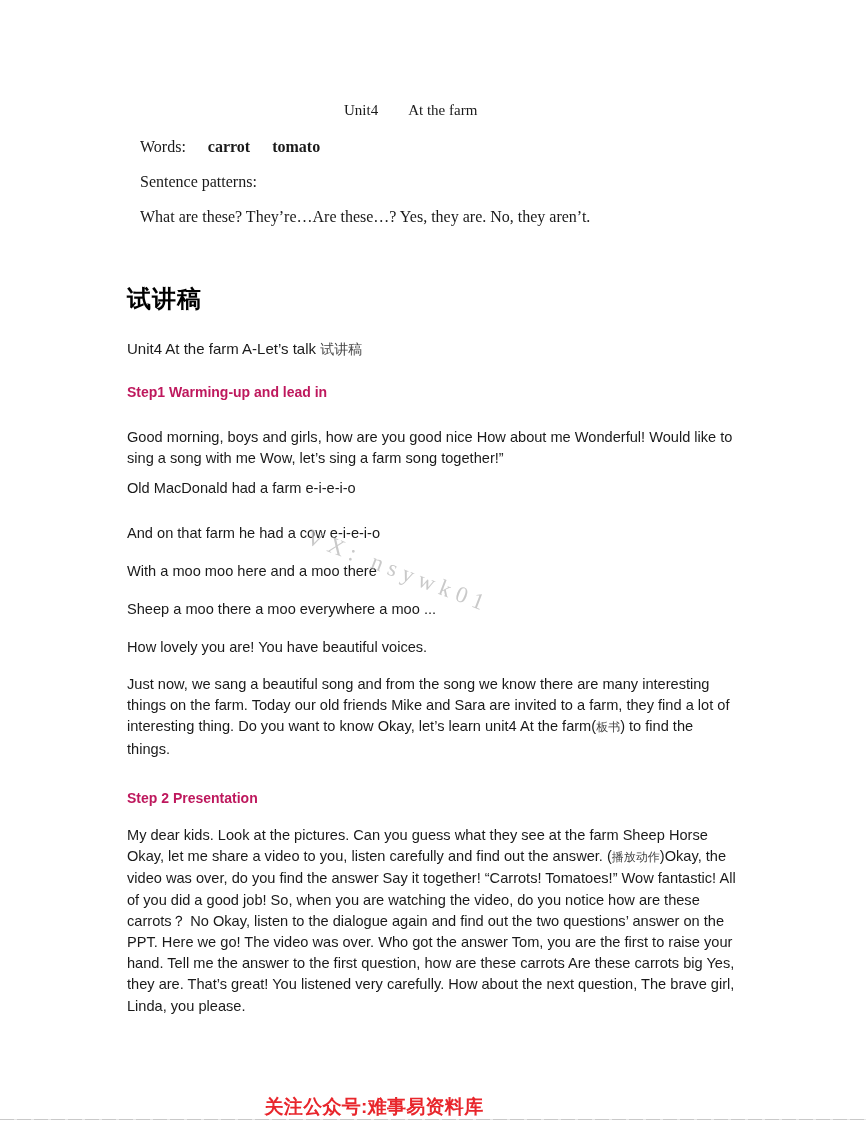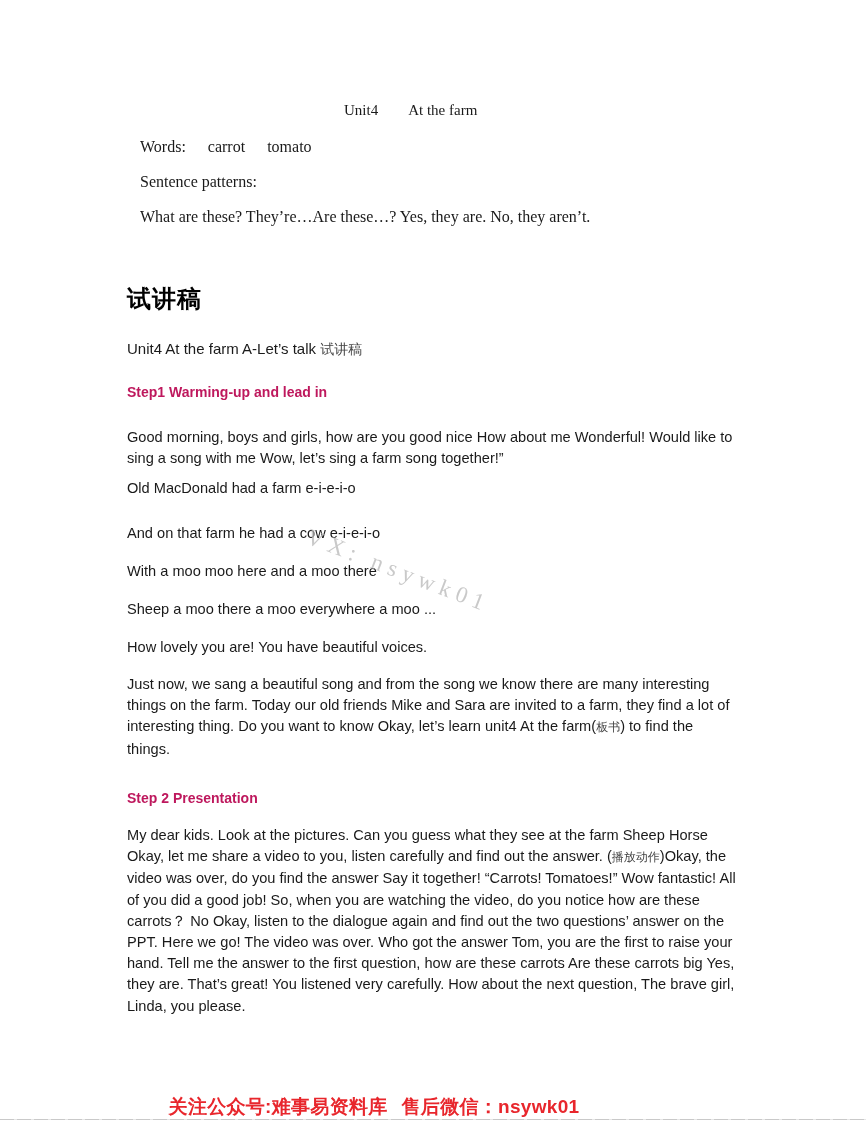--- a/index.html
+++ b/index.html
@@ -38,21 +38,21 @@
       white-space: nowrap;
     }
     .unit-title .gap { display: inline-block; width: 30px; }
     .words-line {
       position: absolute;
       left: 0;
       top: 38px;
       font-size: 16px;
       white-space: nowrap;
     }
-    .words-line .w { margin-left: 18px; }
+    .words-line .w { margin-left: 18px; font-weight: bold; }
     .patterns-label {
       position: absolute;
       left: 0;
       top: 73px;
       font-size: 16px;
       white-space: nowrap;
     }
     .patterns-line {
       position: absolute;
       left: 0;
@@ -193,16 +193,15 @@
 
     <div class="para" style="top:825px;">
       <span>My dear kids. Look at the pictures. Can you guess what they see at the farm Sheep Horse Okay, let me share a video to you, listen carefully and find out the answer. (</span><span class="cn-inline">播放动作</span><span>)Okay, the video was over, do you find the answer Say it together! “Carrots! Tomatoes!” Wow fantastic! All of you did a good job! So, when you are watching the video, do you notice how are these carrots？ No Okay, listen to the dialogue again and find out the two questions’ answer on the PPT. Here we go! The video was over. Who got the answer Tom, you are the first to raise your hand. Tell me the answer to the first question, how are these carrots Are these carrots big Yes, they are. That’s great! You listened very carefully. How about the next question, The brave girl, Linda, you please.</span>
     </div>
   </div>
 
   <div class="watermark">VX: nsywk01</div>
 
   <div class="footer-banner">
     <span class="seg">关注公众号:难事易资料库</span>
-    <span class="seg">售后微信：nsywk01</span>
   </div>
   <div class="footer-rule"></div>
 </div>
 
 </body></html>

